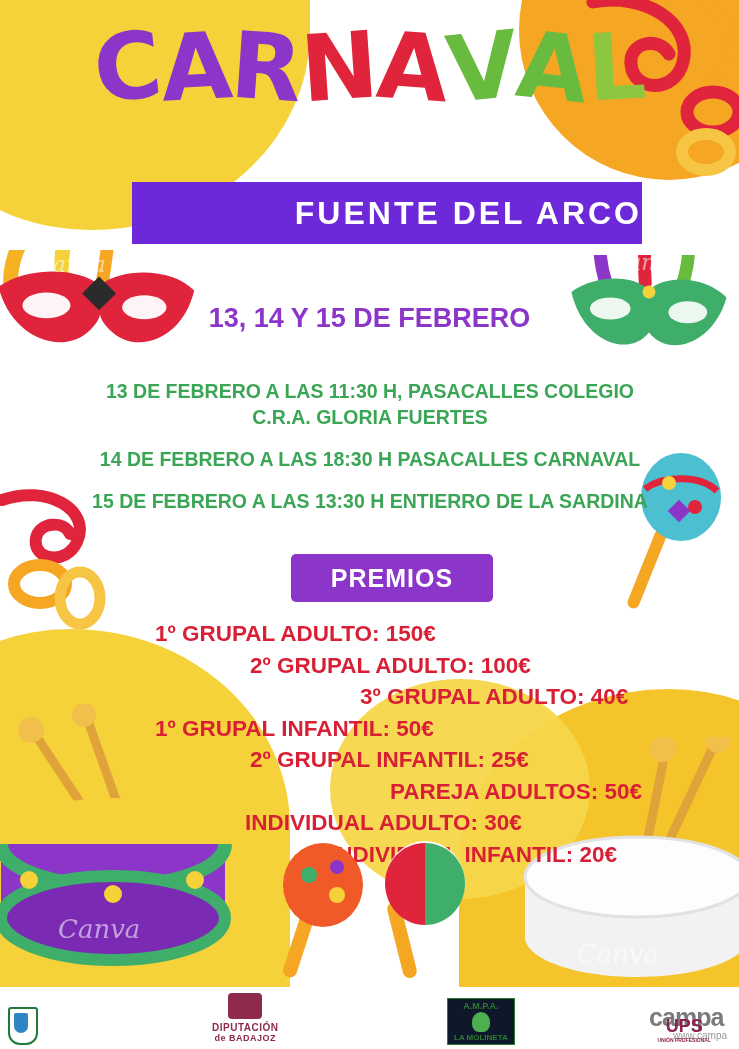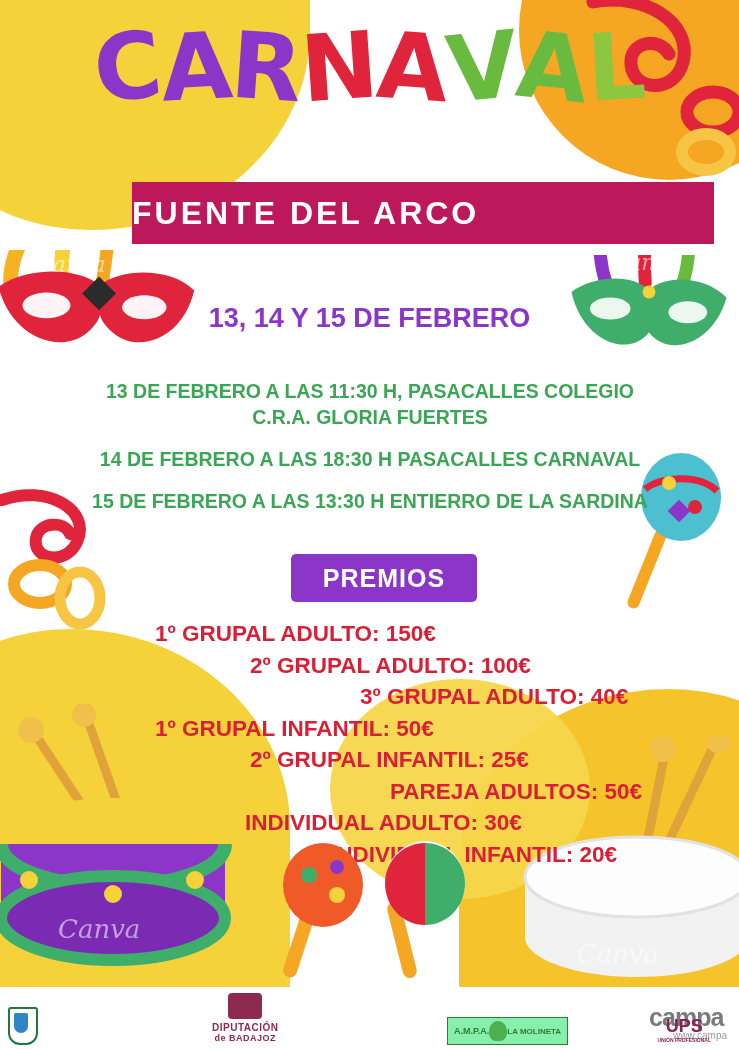--- a/index.html
+++ b/index.html
@@ -98,27 +98,27 @@
   .rot-b { transform: rotate(4deg); }
   .rot-c { transform: rotate(-3deg); }
   .rot-d { transform: rotate(6deg); }
   .rot-e { transform: rotate(-4deg); }
 
   
   .band {
     position: absolute;
     top: 182px;
     left: 132px;
-    width: 582px;
+    width: 510px;
     height: 62px;
-    background: #be185d;
+    background: #6d28d9;
     z-index: 6;
     display: flex;
     align-items: center;
-    justify-content: flex-start;
+    justify-content: flex-end;
   }
   .band-text {
     color: #ffffff;
     font-weight: bold;
     font-size: 32px;
     letter-spacing: 3px;
   }
 
   
   .dates-heading {
@@ -147,21 +147,21 @@
     font-size: 19.5px;
     line-height: 26px;
   }
   .sched-block { margin-bottom: 16px; }
 
   
   .premios {
     position: absolute;
     top: 554px;
     left: 291px;
-    width: 186px;
+    width: 202px;
     height: 48px;
     background: #8b35c9;
     border-radius: 5px;
     display: flex;
     align-items: center;
     justify-content: center;
     z-index: 6;
   }
   .premios-text {
     color: #ffffff;
@@ -241,25 +241,25 @@
     background: #8e2a4e;
     border-radius: 4px;
     margin-bottom: 3px;
   }
   .dip-t1 { font-size: 10px; color: #8e2a4e; letter-spacing: .5px; }
   .dip-t2 { font-size: 9px; color: #8e2a4e; letter-spacing: .5px; }
 
   .logo-ampa {
     left: 447px;
     bottom: 4px;
-    flex-direction: row;
+    flex-direction: column;
     text-align: center;
     border: 1px solid #2f7d32;
     padding: 2px 6px;
-    background: #86efac;
+    background: #0f172a;
   }
   .ampa-t1 { font-size: 9px; color: #2f7d32; }
   .ampa-tree {
     width: 18px;
     height: 20px;
     background: #4caf50;
     border-radius: 50% 50% 40% 40%;
     margin: 1px auto;
   }
   .ampa-t2 { font-size: 8px; color: #2f7d32; }

